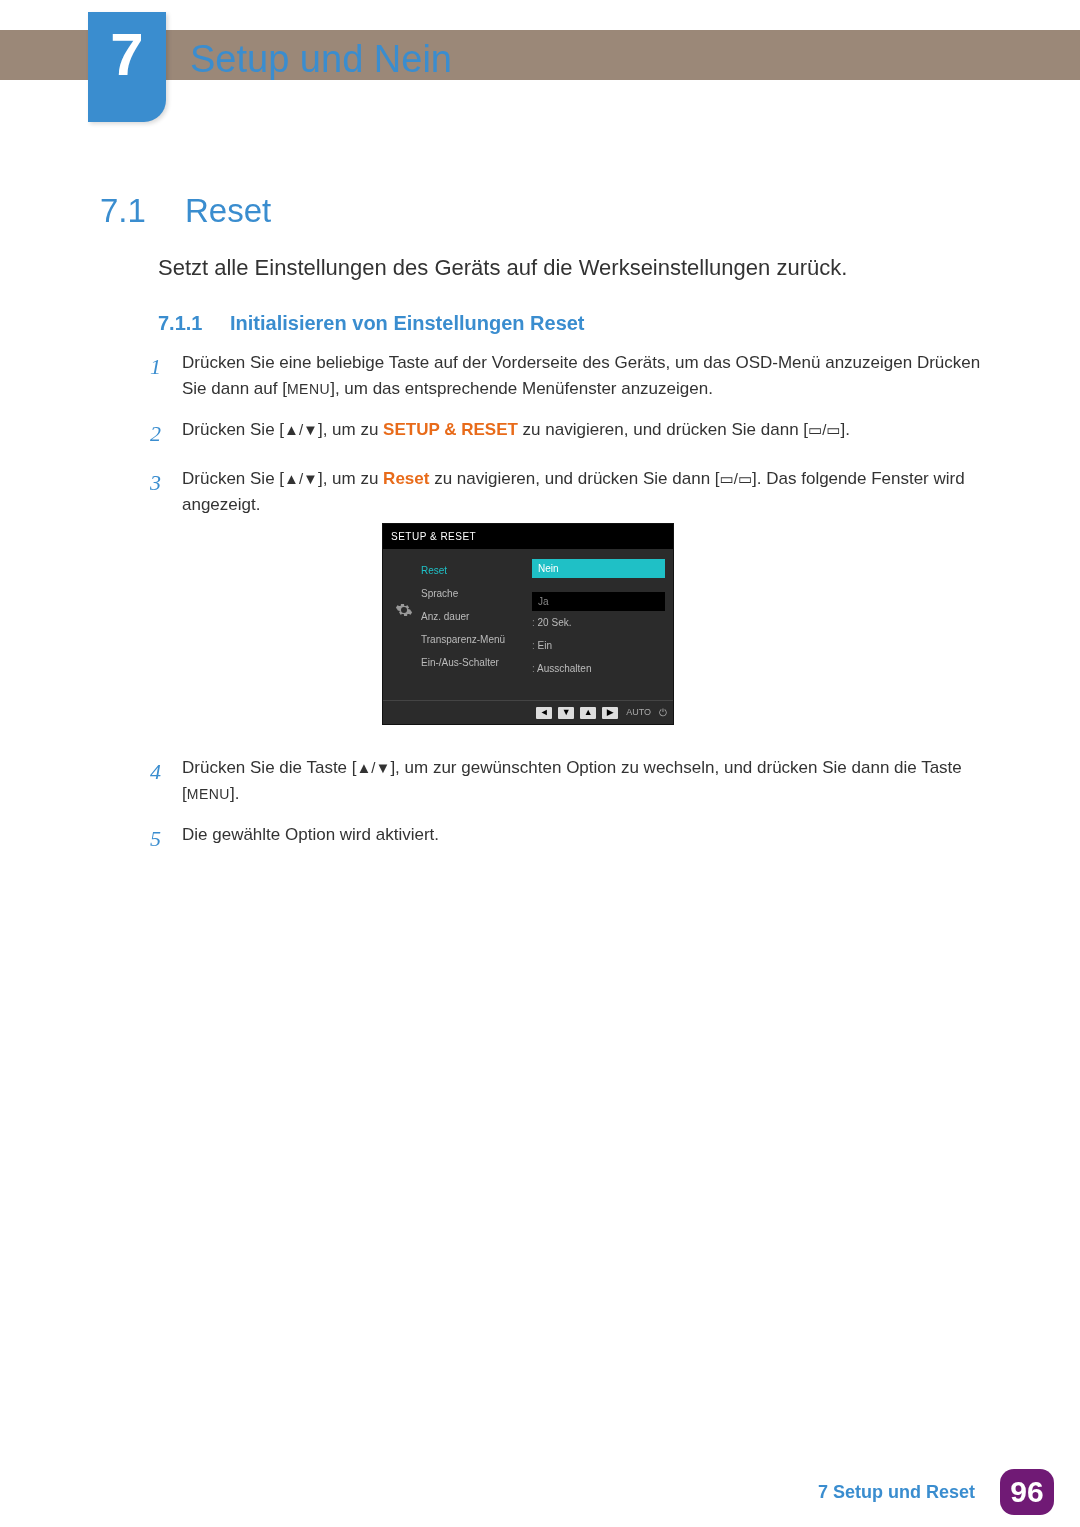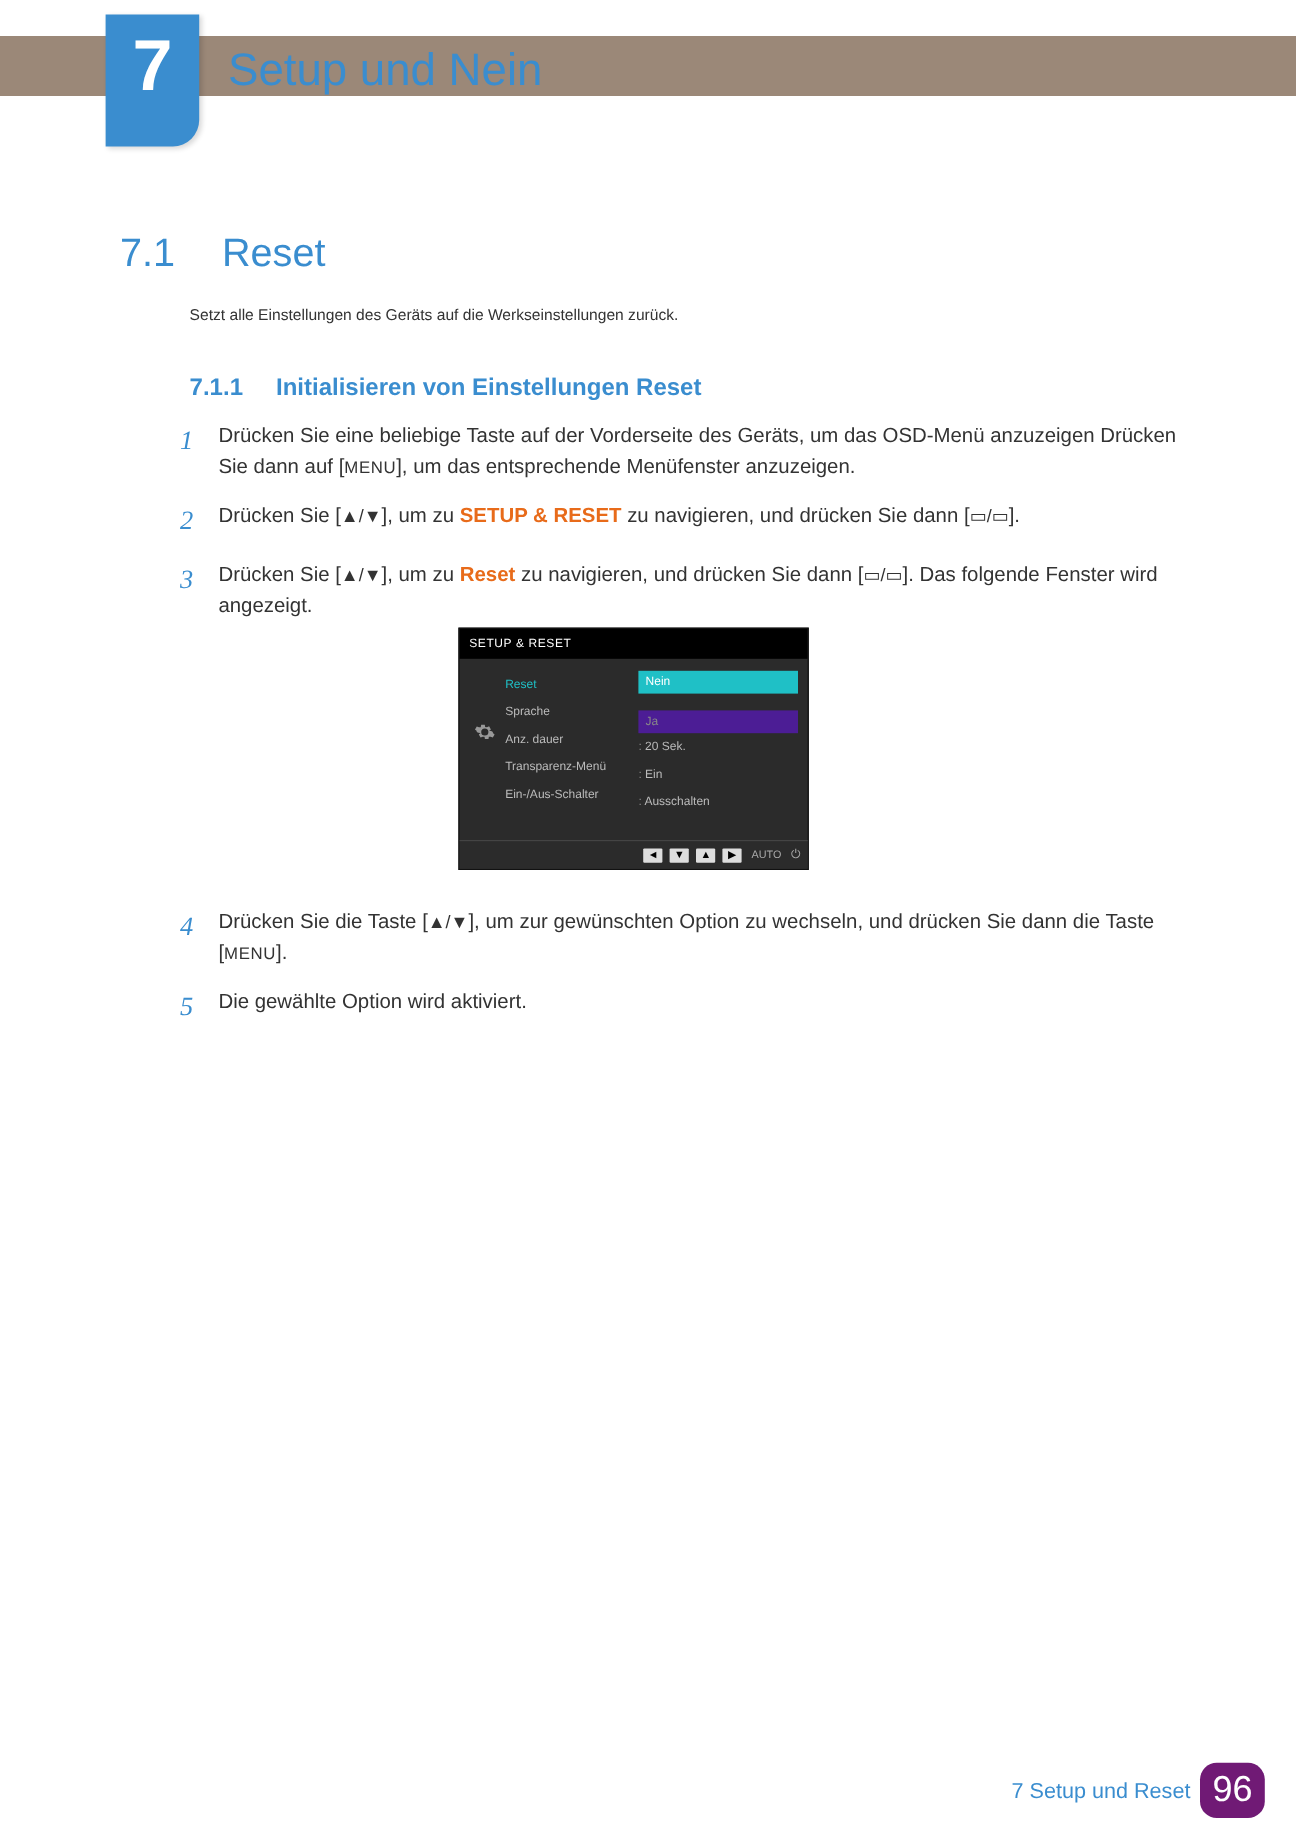--- a/index.html
+++ b/index.html
@@ -33,21 +33,21 @@
     position:absolute; top:192px; left:100px;
     font-size:33px; color:#3a8dcf; font-weight:normal;
   }
   .section-title {
     position:absolute; top:192px; left:185px;
     font-size:33px; color:#3a8dcf; font-weight:normal;
   }
 
   .intro {
     position:absolute; top:255px; left:158px;
-    font-size:13px; color:#333;
+    font-size:22px; color:#333;
   }
 
   .subsection-num {
     position:absolute; top:312px; left:158px;
     font-size:20px; color:#3a8dcf; font-weight:bold;
   }
   .subsection-title {
     position:absolute; top:312px; left:230px;
     font-size:20px; color:#3a8dcf; font-weight:bold;
   }
@@ -93,41 +93,41 @@
   }
   .osd-icon svg { width:18px; height:18px; }
   .osd-left { width:115px; padding-left:4px; }
   .osd-left div { padding:4px 0; color:#bbb; }
   .osd-left .hl { color:#1fc0c6; }
   .osd-right { flex:1; }
   .osd-right .pill {
     background:#1fc0c6; color:#fff; padding:2px 6px; margin-bottom:14px;
     font-size:10px;
   }
-  .osd-right .dim { background:#4c1d95; color:#888; padding:2px 6px; }
+  .osd-right .dim { background:#000000; color:#888; padding:2px 6px; }
   .osd-right .row { padding:4px 0; color:#bbb; }
   .osd-right .row::before { content:":  "; color:#888; }
   .osd-footer {
     background:#2b2b2b; border-top:1px solid #444;
     display:flex; justify-content:flex-end; gap:6px;
     padding:4px 6px; align-items:center;
   }
   .osd-footer .btn {
     width:16px; height:12px; background:#ddd; color:#000;
     font-size:9px; display:flex; align-items:center; justify-content:center;
     border-radius:1px;
   }
   .osd-footer .auto { background:transparent; color:#aaa; width:auto; font-size:9px; padding:0 2px;}
   .osd-footer .power { background:transparent; color:#aaa; width:auto;}
 
   
   .footer {
     position:absolute; bottom:12px; left:0; right:0;
     display:flex; justify-content:flex-end; align-items:center;
-    gap:8px; padding-right:26px;
+    gap:25px; padding-right:26px;font-weight:bold;
   }
   .footer .ftext { color:#3a8dcf; font-size:18px; }
   .footer .pagebox {
     background:#701a75; color:#fff; font-size:30px;
     width:54px; height:46px; display:flex; align-items:center; justify-content:center;
     border-radius:14px;
   }
 </style>
 </head>
 <body>

